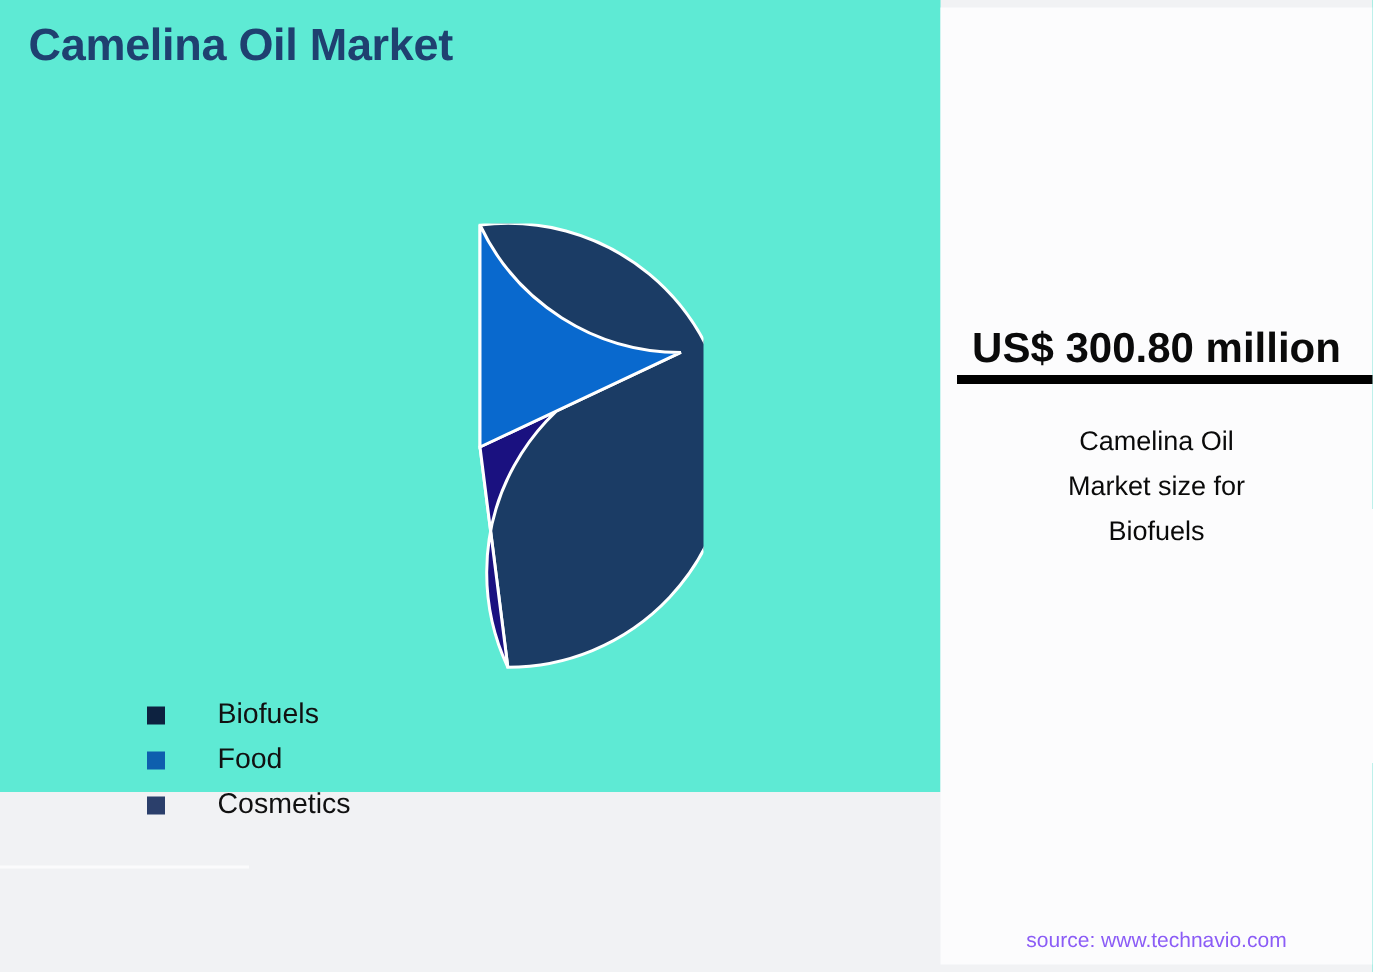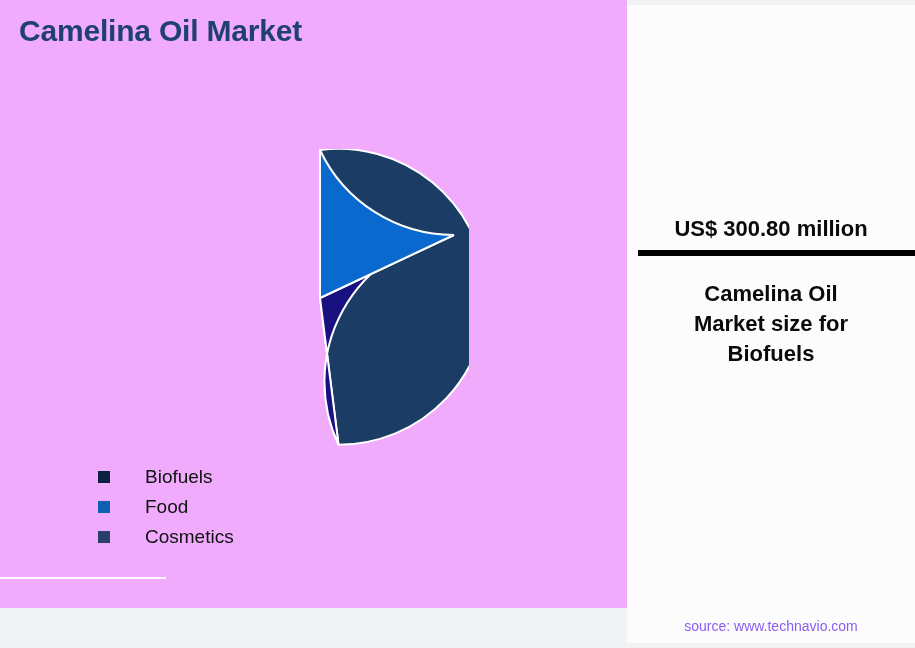--- a/index.html
+++ b/index.html
@@ -14,22 +14,22 @@
     overflow: hidden;
     position: relative;
   }
 
   
   #chart-panel {
     position: absolute;
     left: 0;
     top: 0;
     width: 627px;
-    height: 608px;
-    background: #f0abfc;
+    height: 528px;
+    background: #5eead4;
   }
 
   #page-title {
     position: absolute;
     left: 19px;
     top: 14px;
     font-size: 30px;
     font-weight: bold;
     color: #1f4070;
     letter-spacing: -0.2px;
@@ -101,43 +101,43 @@
     height: 638px;
     background: #fcfcfd;
   }
 
   #callout-value {
     position: absolute;
     left: 0;
     top: 211px;
     width: 288px;
     text-align: center;
-    font-size: 22px;
+    font-size: 28px;
     font-weight: bold;
     color: #0a0a0a;
     white-space: nowrap;
   }
 
   #callout-divider {
     position: absolute;
     left: 11px;
     top: 245px;
     width: 288px;
     height: 6px;
     background: #000000;
   }
 
   #callout-description {
     position: absolute;
     left: 0;
     top: 274px;
     width: 288px;
     text-align: center;
-    font-size: 22px;
-    font-weight: bold;
+    font-size: 18px;
+    font-weight: normal;
     color: #0a0a0a;
     line-height: 30px;
   }
   #callout-description div {
     white-space: nowrap;
   }
 
   #source-note {
     position: absolute;
     left: 0;

